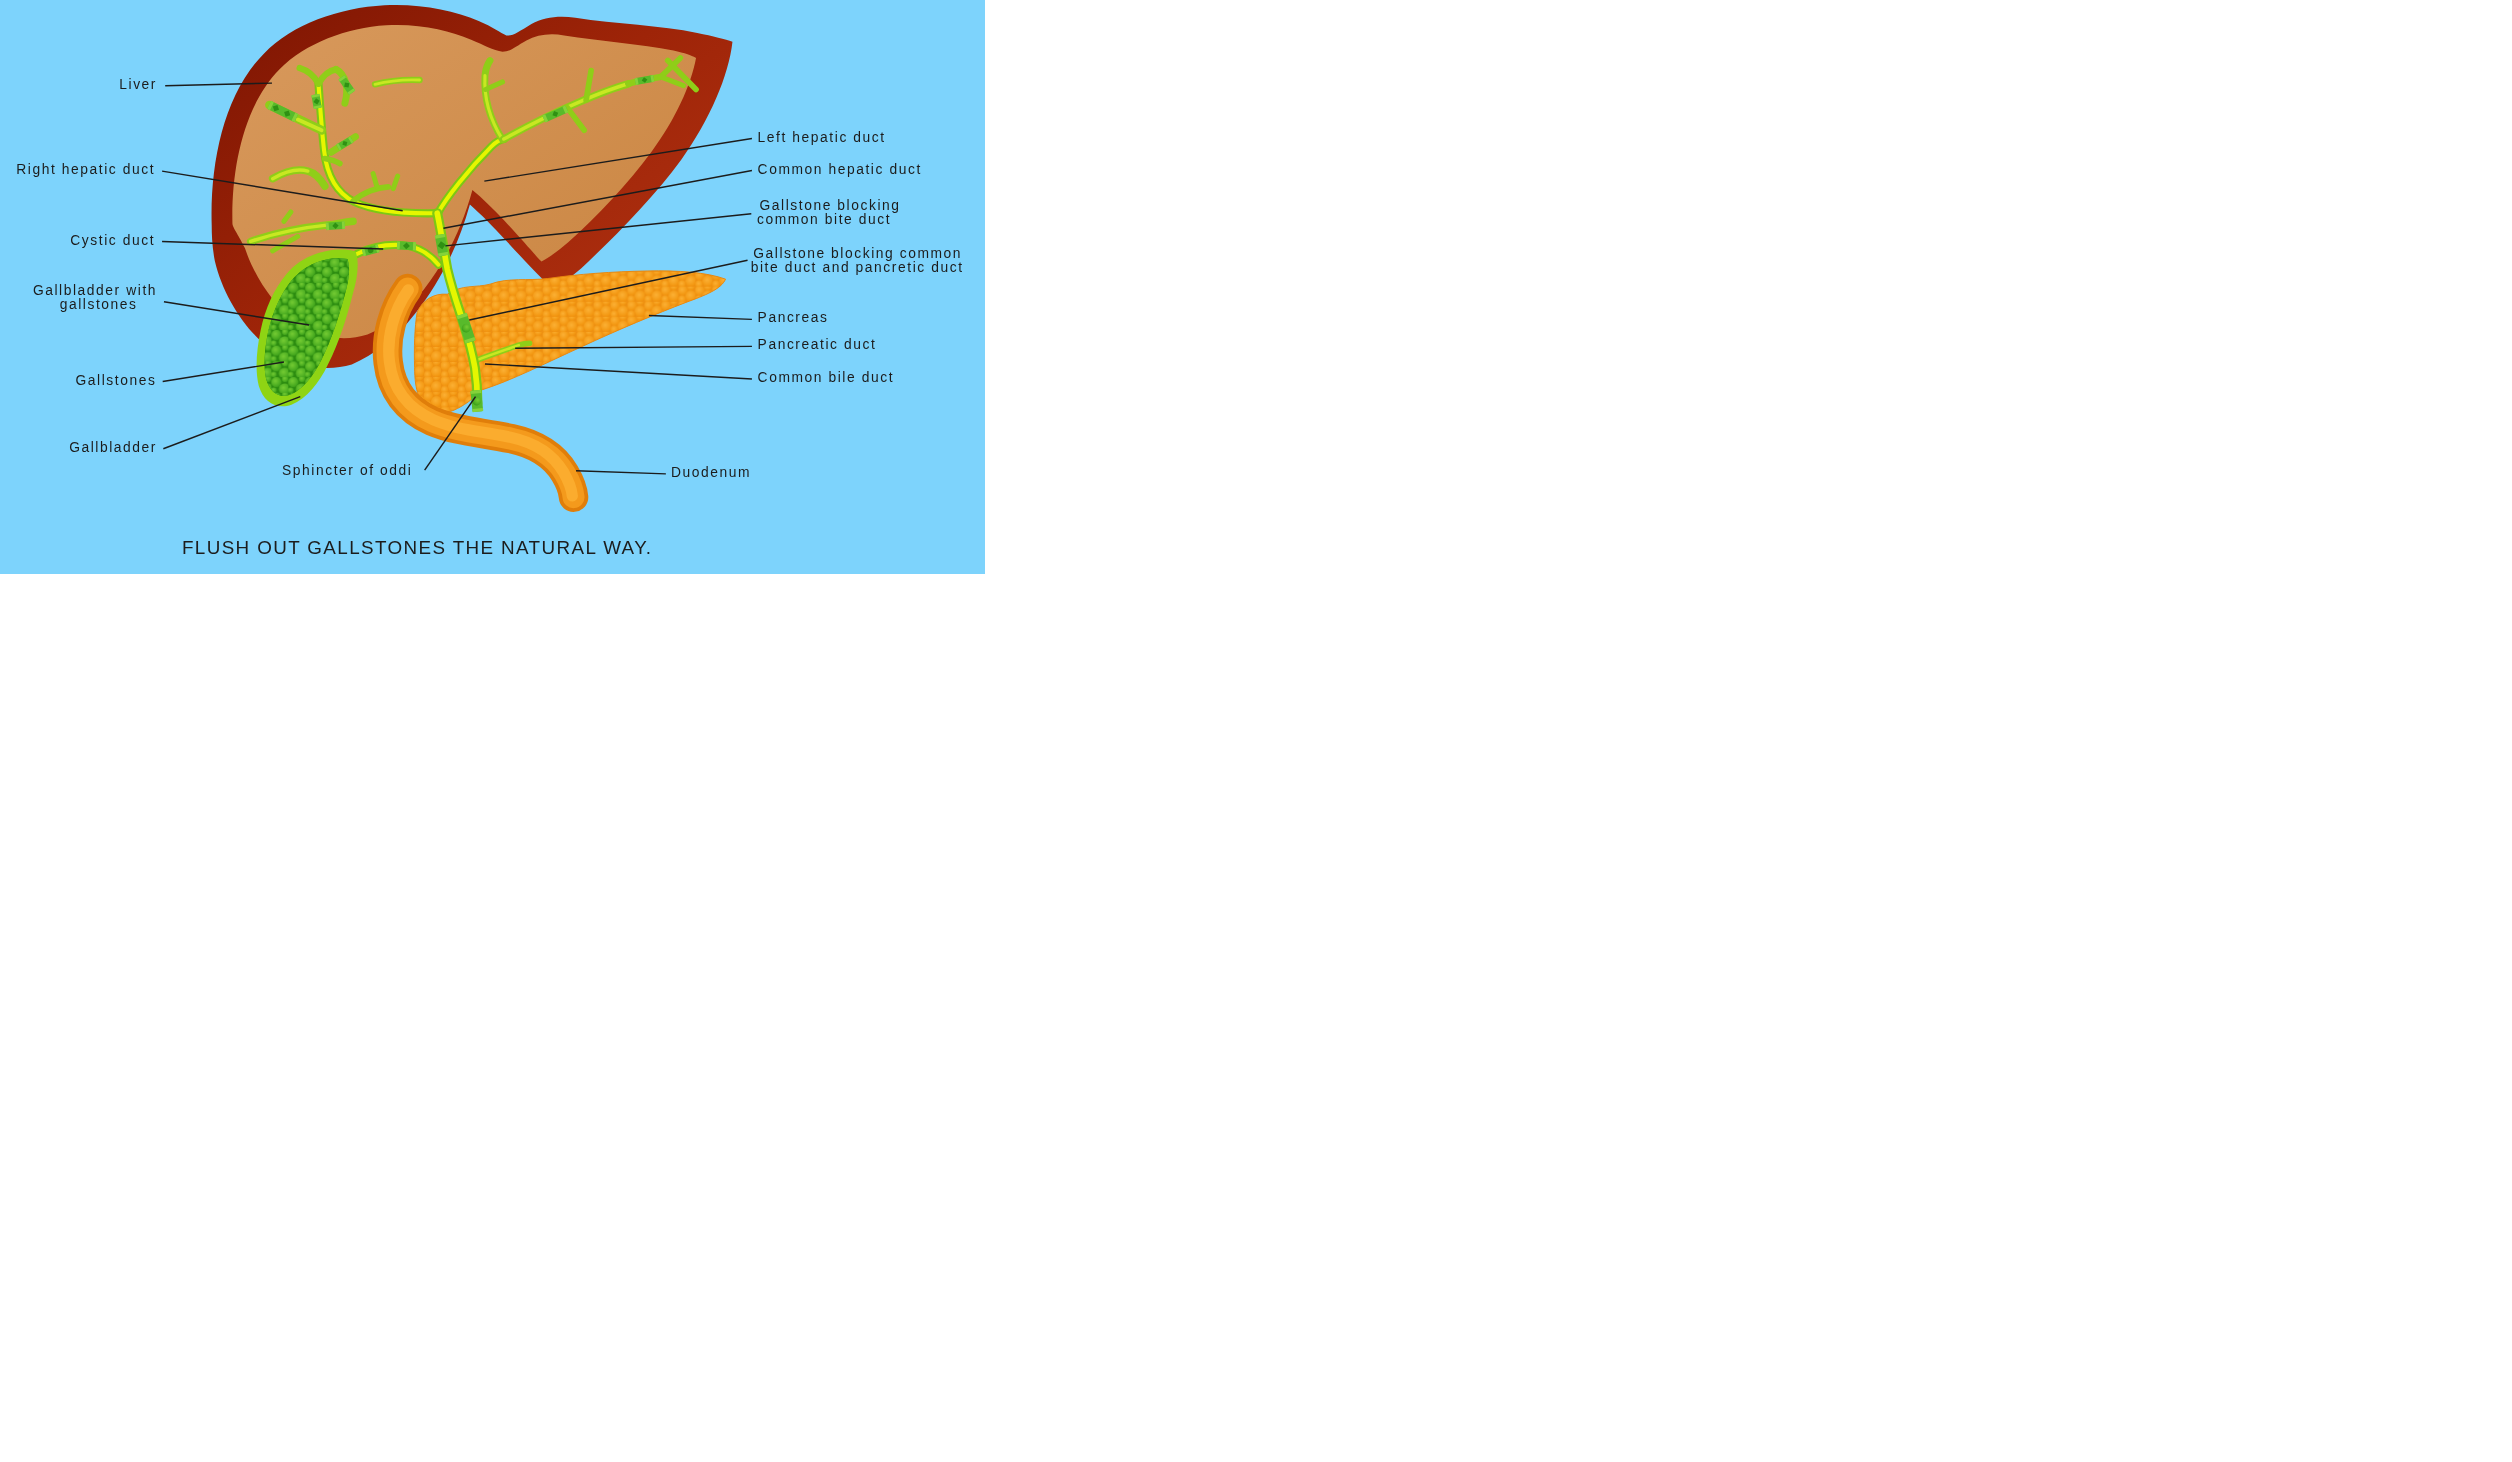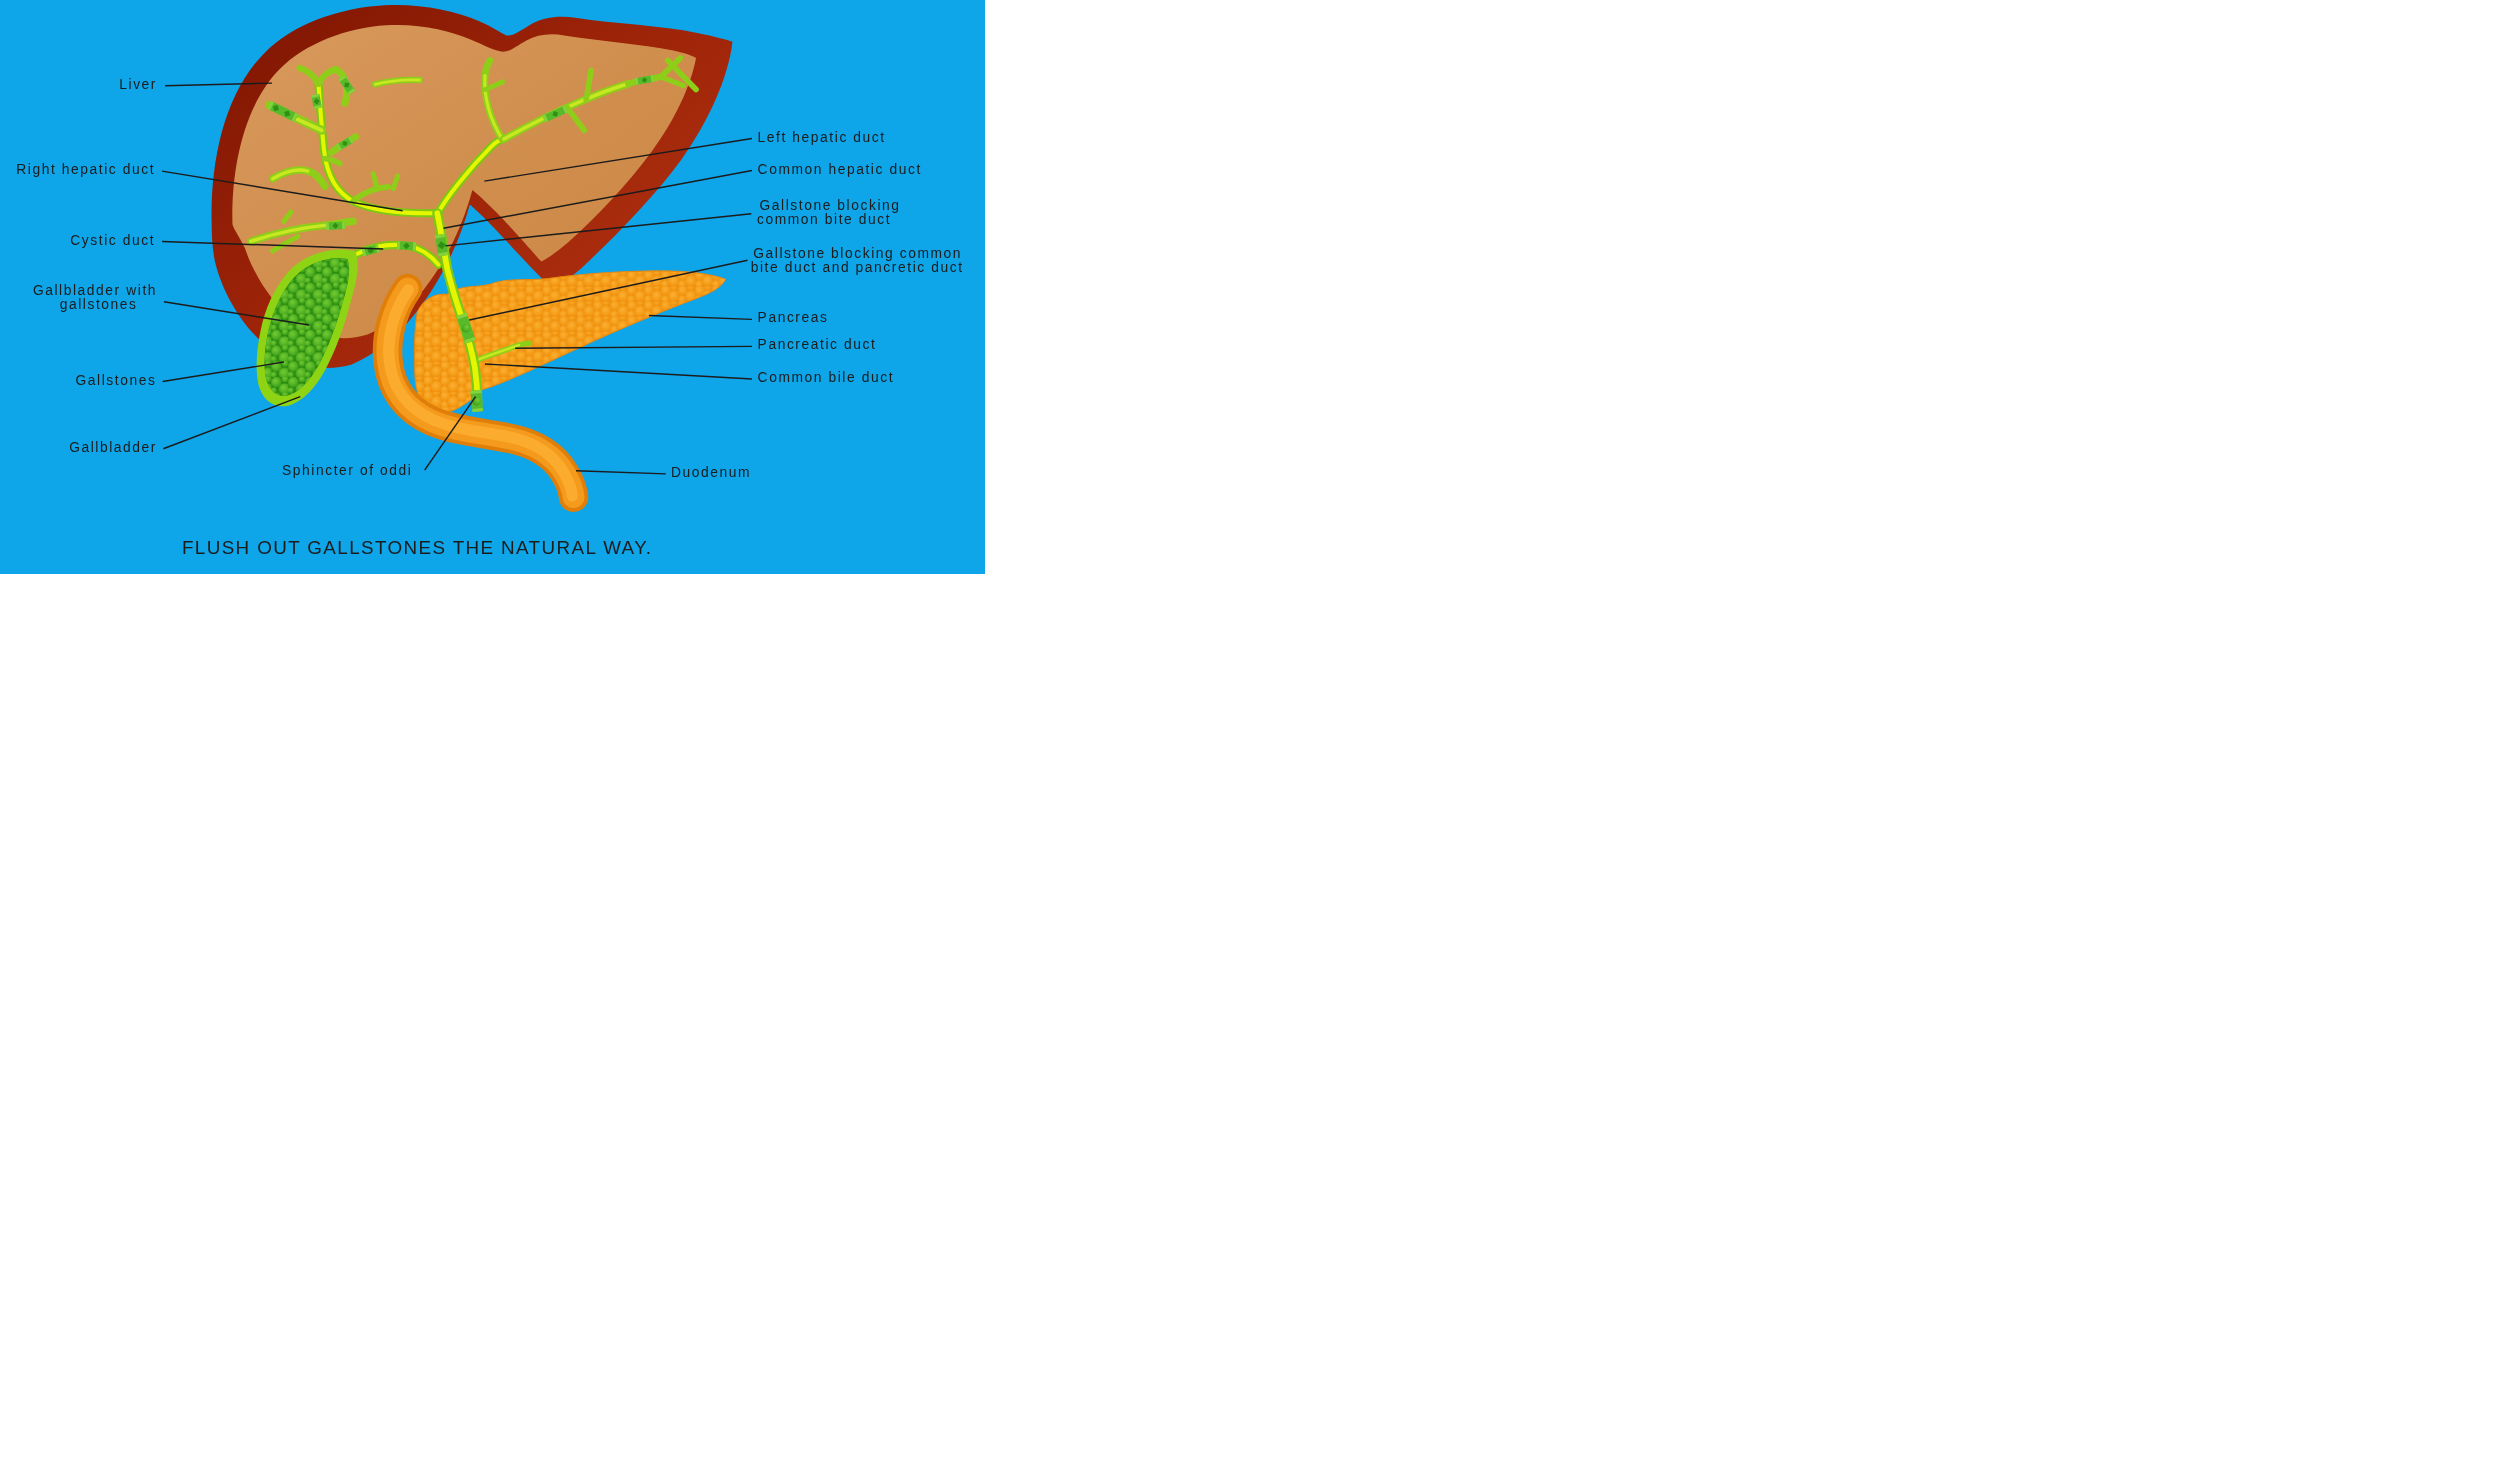--- a/index.html
+++ b/index.html
@@ -1,16 +1,16 @@
 <!DOCTYPE html>
 <html style="font-size:10px"><head>
 <meta charset="utf-8">
 <style>
   html,body{margin:0;padding:0;background:#ffffff;}
-  .stage{width:985px;height:574px;position:relative;background:#0ea5e9;overflow:hidden;}
+  .stage{width:985px;height:574px;position:relative;background:#7dd3fc;overflow:hidden;}
   svg{display:block;}
   text{font-family:"Liberation Sans",sans-serif;fill:#1c1c1c;}
   .lbl{font-size:22px;letter-spacing:2.5px;}
   .title{font-size:30px;letter-spacing:2.2px;}
   .leader{fill:none;stroke-width:2.3px;}
   .duct-o{fill:none;stroke:#7cc814;stroke-linecap:round;}
   .duct-i{fill:none;stroke:#e6f600;stroke-linecap:round;}
   .duct-b{fill:none;stroke:#8fce18;stroke-linecap:round;}
   .duct-bi{fill:none;stroke:#c8e822;stroke-linecap:round;}
   .sb{fill:#58ba2b;}

